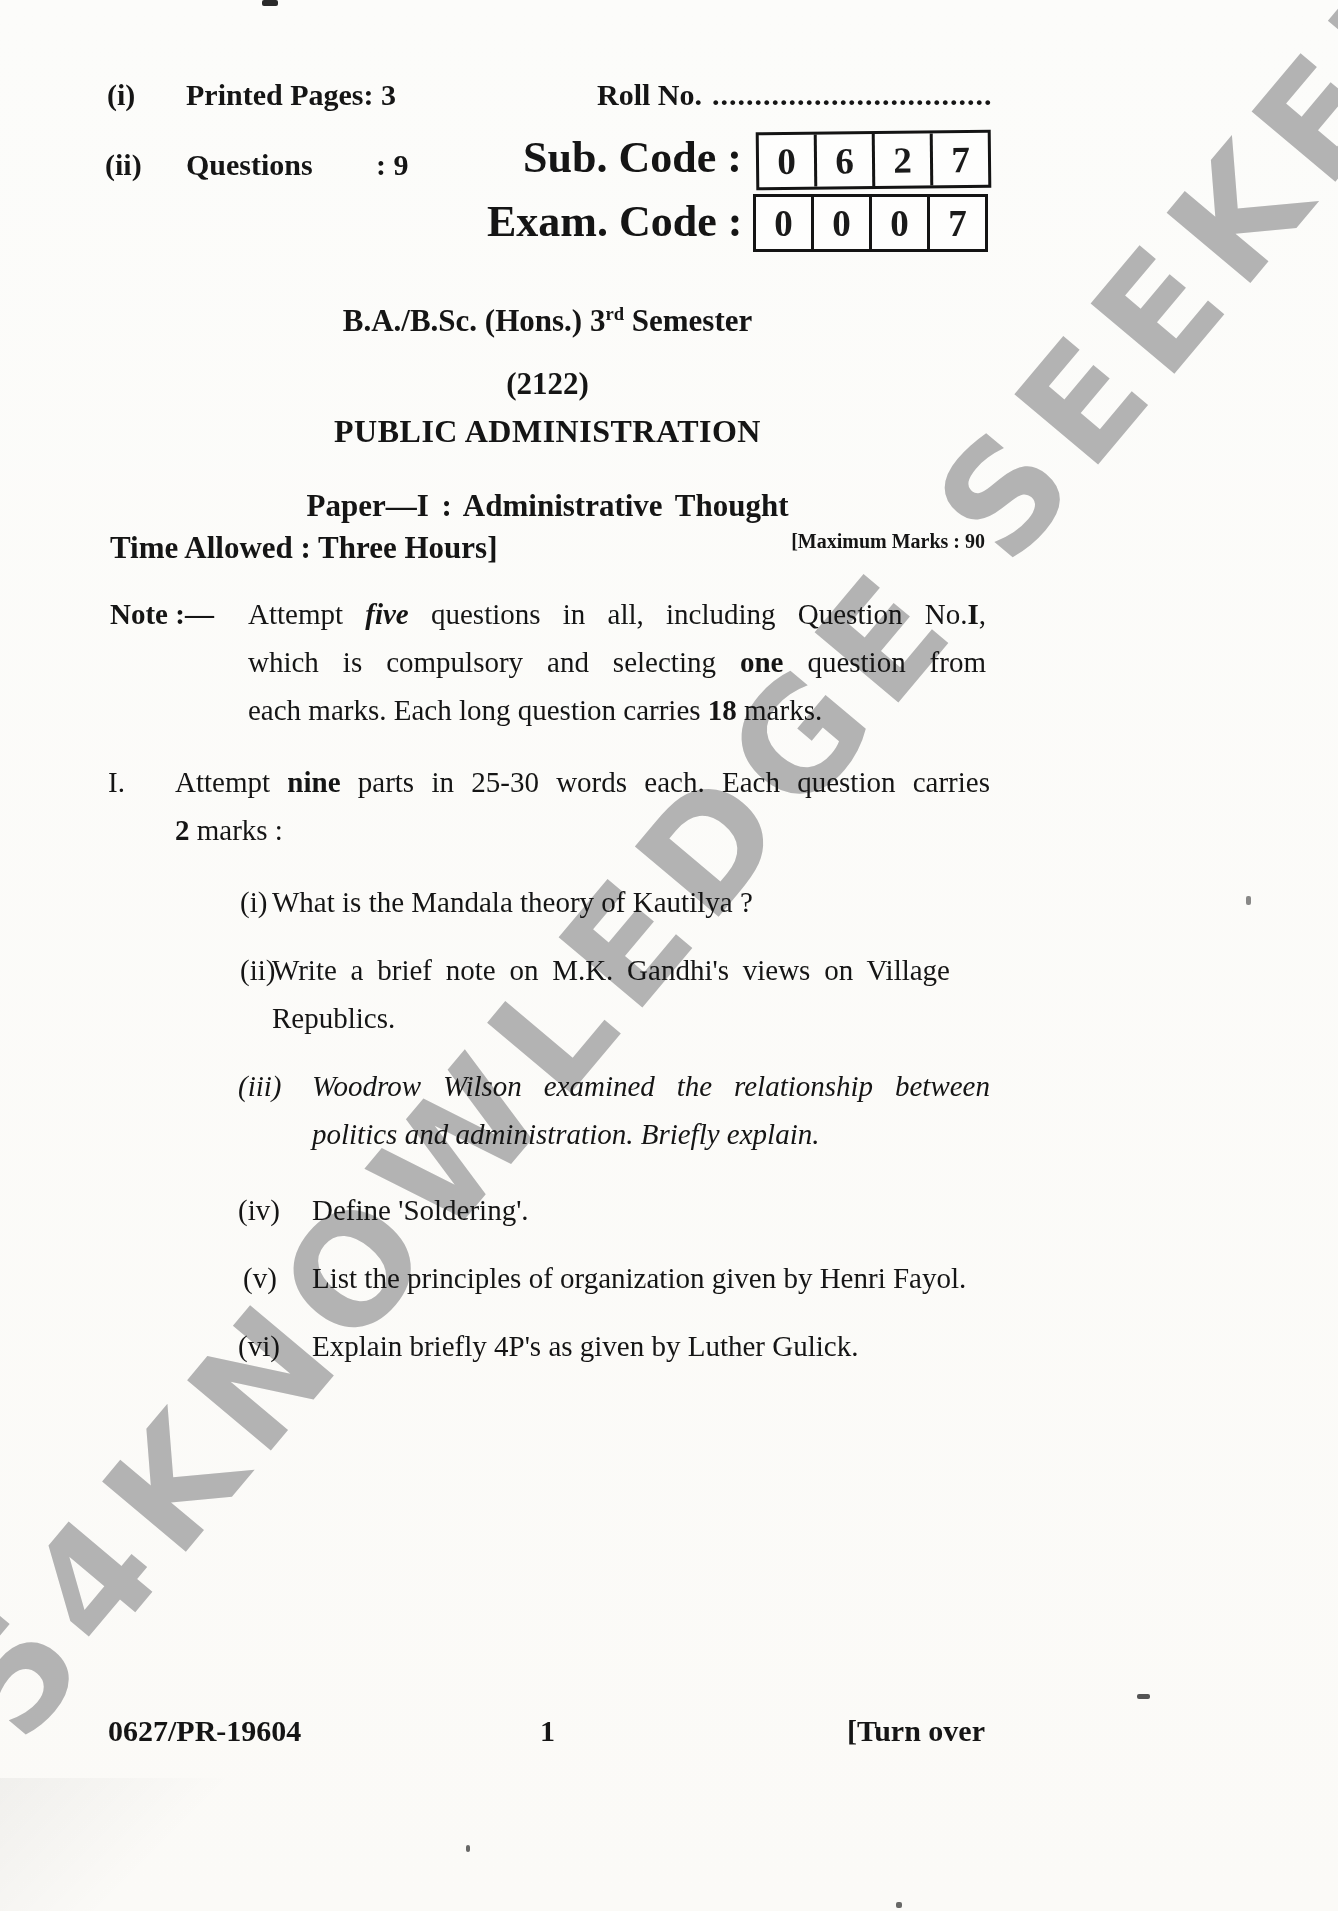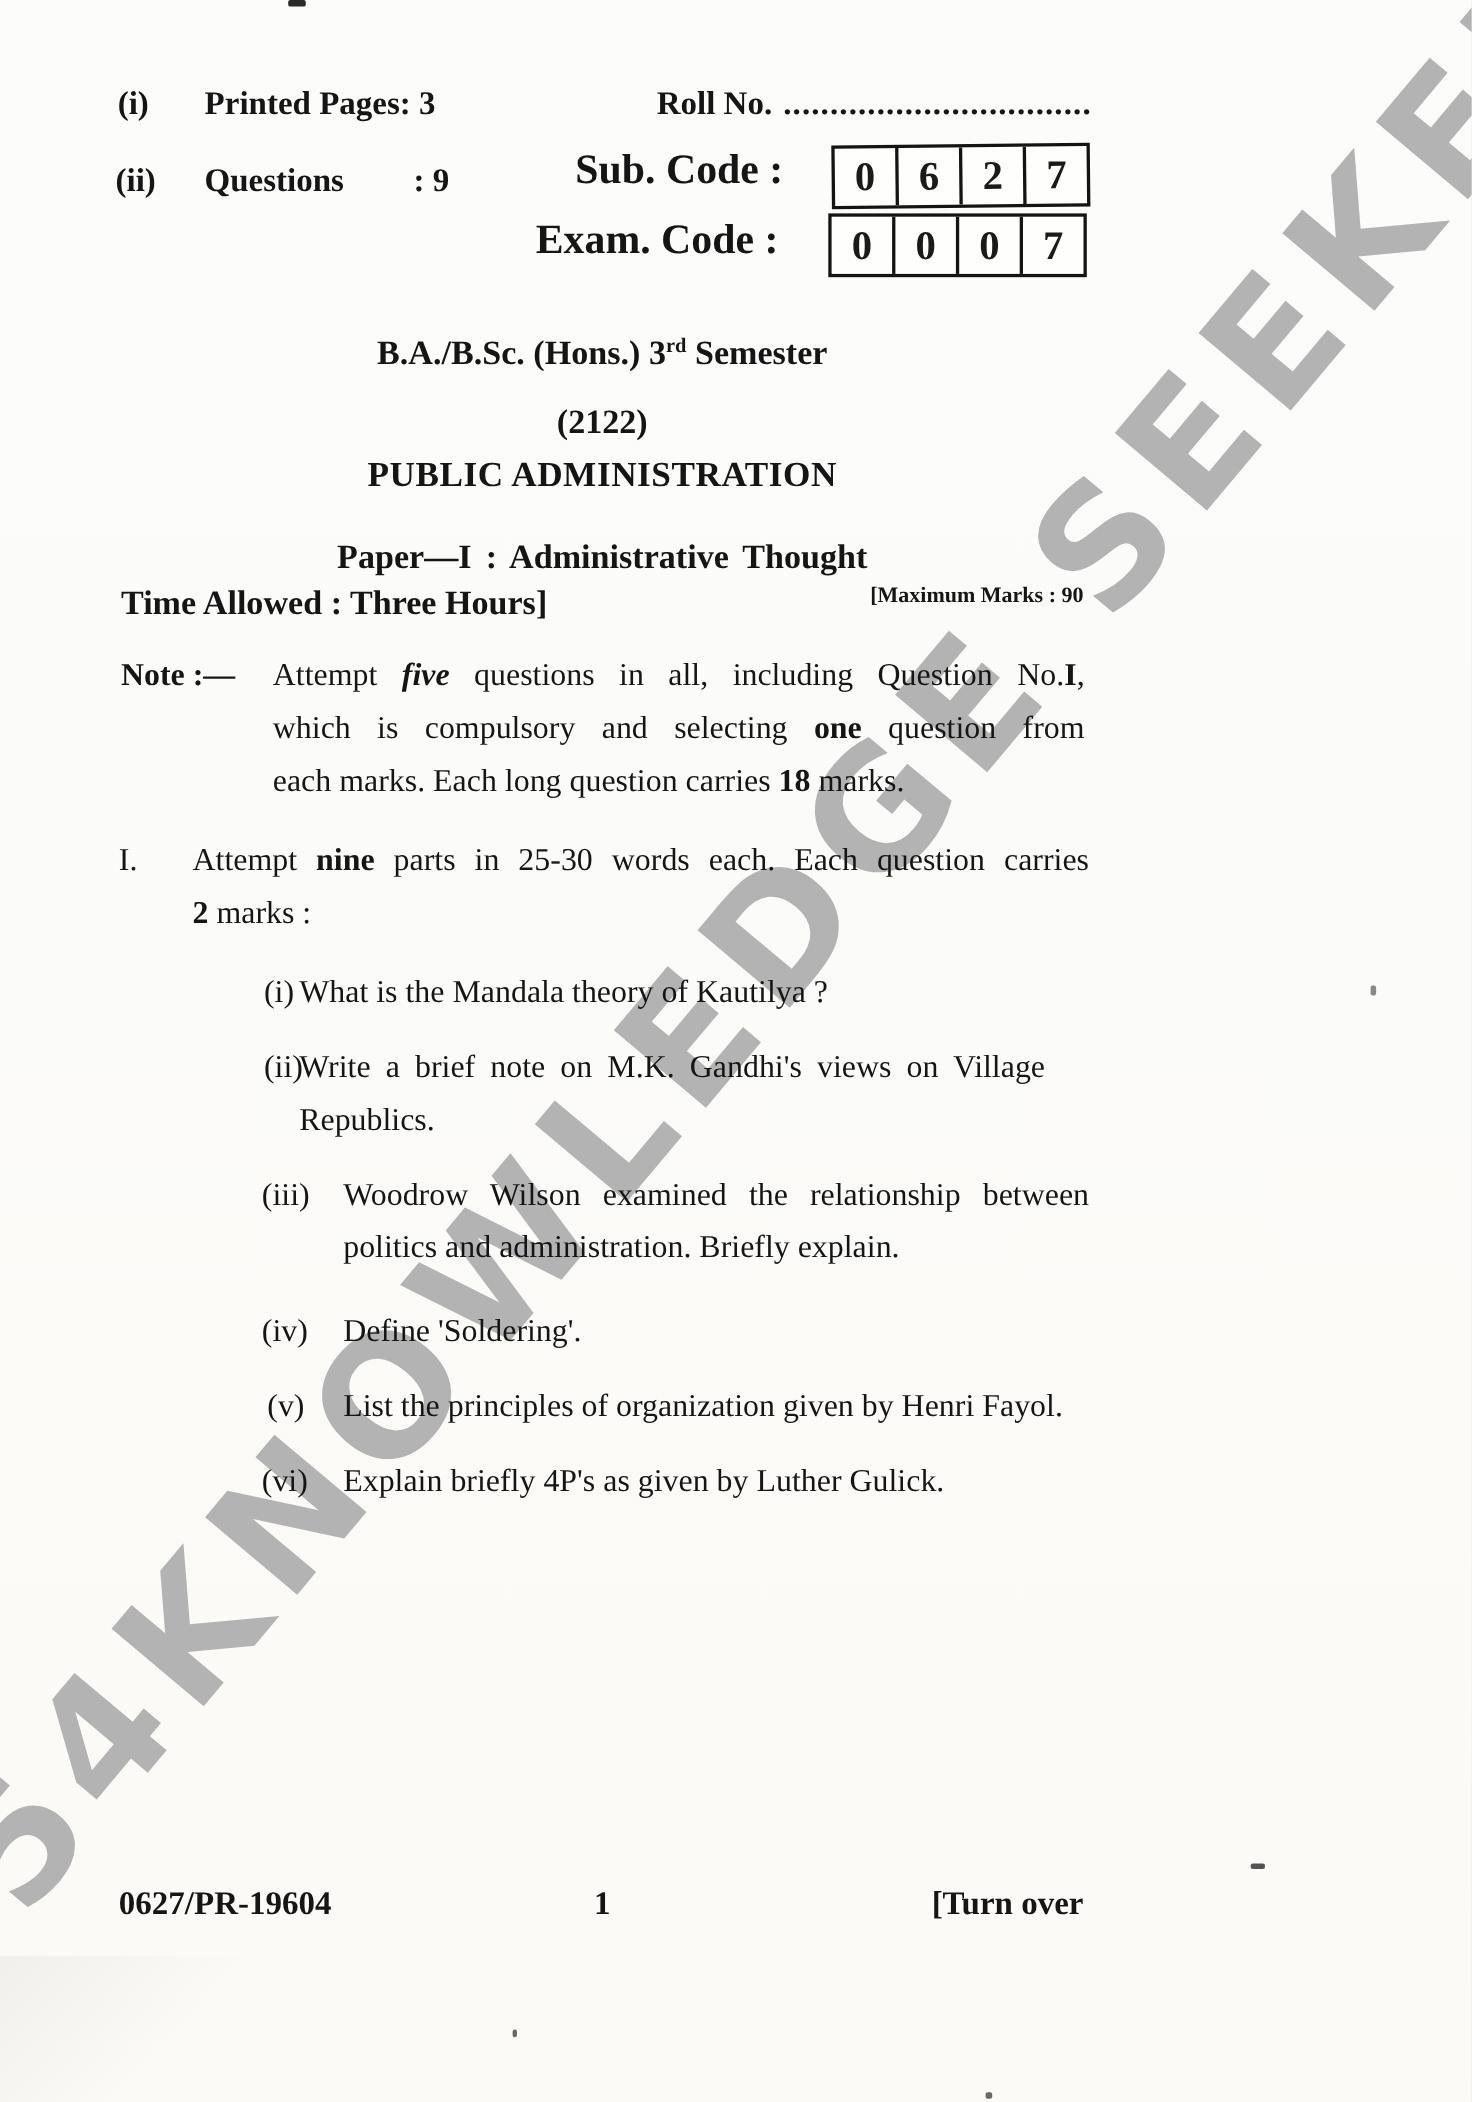--- a/index.html
+++ b/index.html
@@ -27,21 +27,21 @@
     letter-spacing:16px;
     color:#b3b3b3;
     white-space:nowrap;
     z-index:1;
     user-select:none;
   }
   .content{position:relative;z-index:2;}
   
   .hdr{font-size:30px;font-weight:bold;}
   .dots{letter-spacing:1px;font-weight:bold;}
-  .codelabel{font-size:38px;font-weight:bold;}
+  .codelabel{font-size:44px;font-weight:bold;}
   .codeboxes{display:flex;border:3px solid #141414;background:rgba(255,255,255,.6);}
   .codeboxes .cell{
     width:55px;height:52px;
     display:flex;align-items:center;justify-content:center;
     font-size:37px;font-weight:bold;color:#1a1a1a;
     border-left:3px solid #141414;
   }
   .codeboxes .cell:first-child{border-left:none;}
   
   .titleline{left:105px;width:885px;text-align:center;font-weight:bold;}
@@ -124,21 +124,21 @@
     </div>
 
     <div class="abs body29" style="left:240px;top:946px;width:750px;">
       <span class="partlabel">(ii)</span>
       <div class="parttext">
         <span class="qline jl">Write a brief note on M.K. Gandhi's views on Village</span>
         <span class="qline">Republics.</span>
       </div>
     </div>
 
-    <div class="abs body29" style="left:238px;top:1062px;width:752px;">
+    <div class="abs body29" style="left:238px;top:1062px;width:752px;font-style:italic;">
       <span class="partlabel">(iii)</span>
       <div class="parttext" style="margin-left:74px;">
         <span class="qline jl">Woodrow Wilson examined the relationship between</span>
         <span class="qline">politics and administration. Briefly explain.</span>
       </div>
     </div>
 
     <div class="abs body29" style="left:238px;top:1186px;width:752px;">
       <span class="partlabel">(iv)</span>
       <div class="parttext" style="margin-left:74px;">

